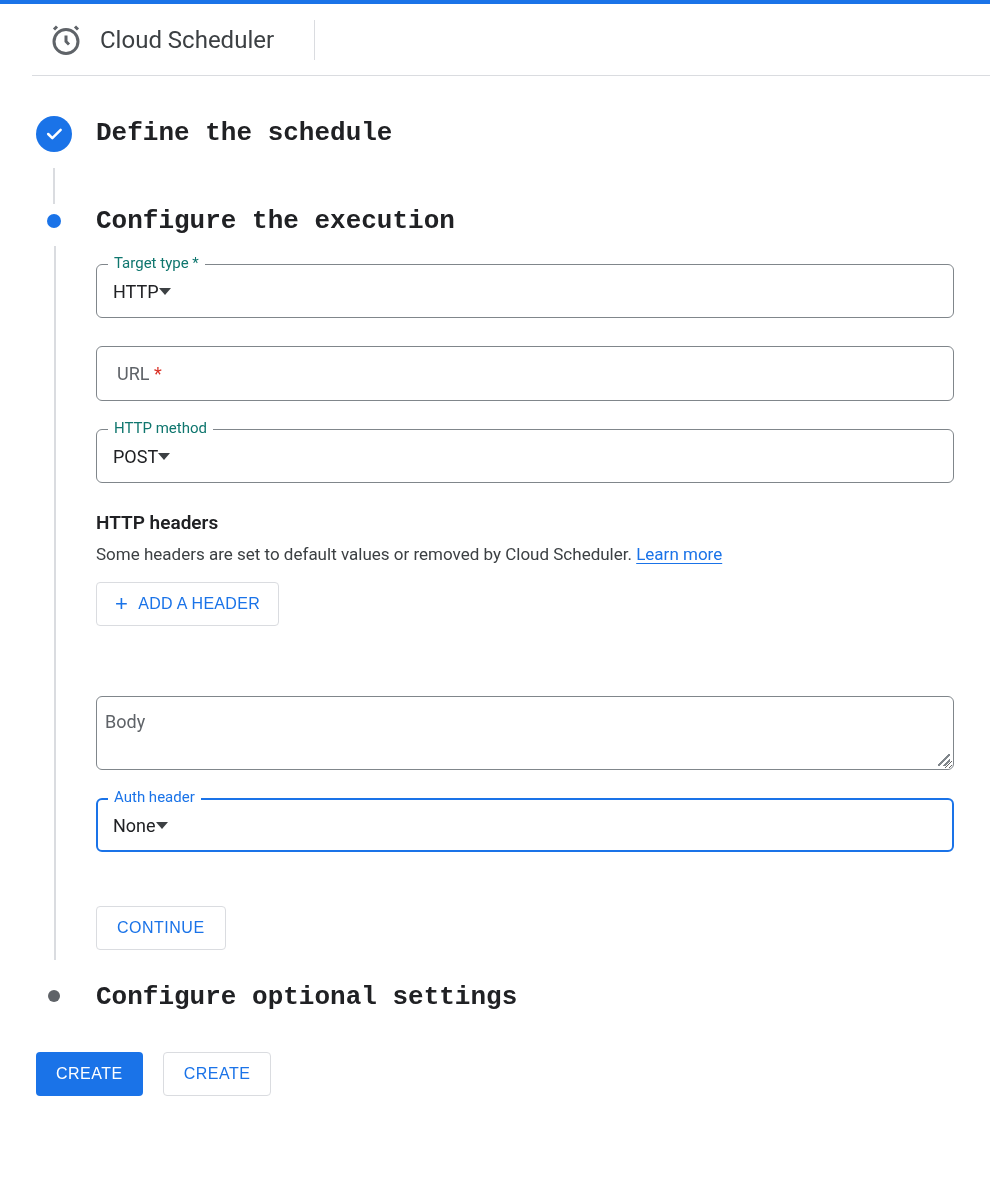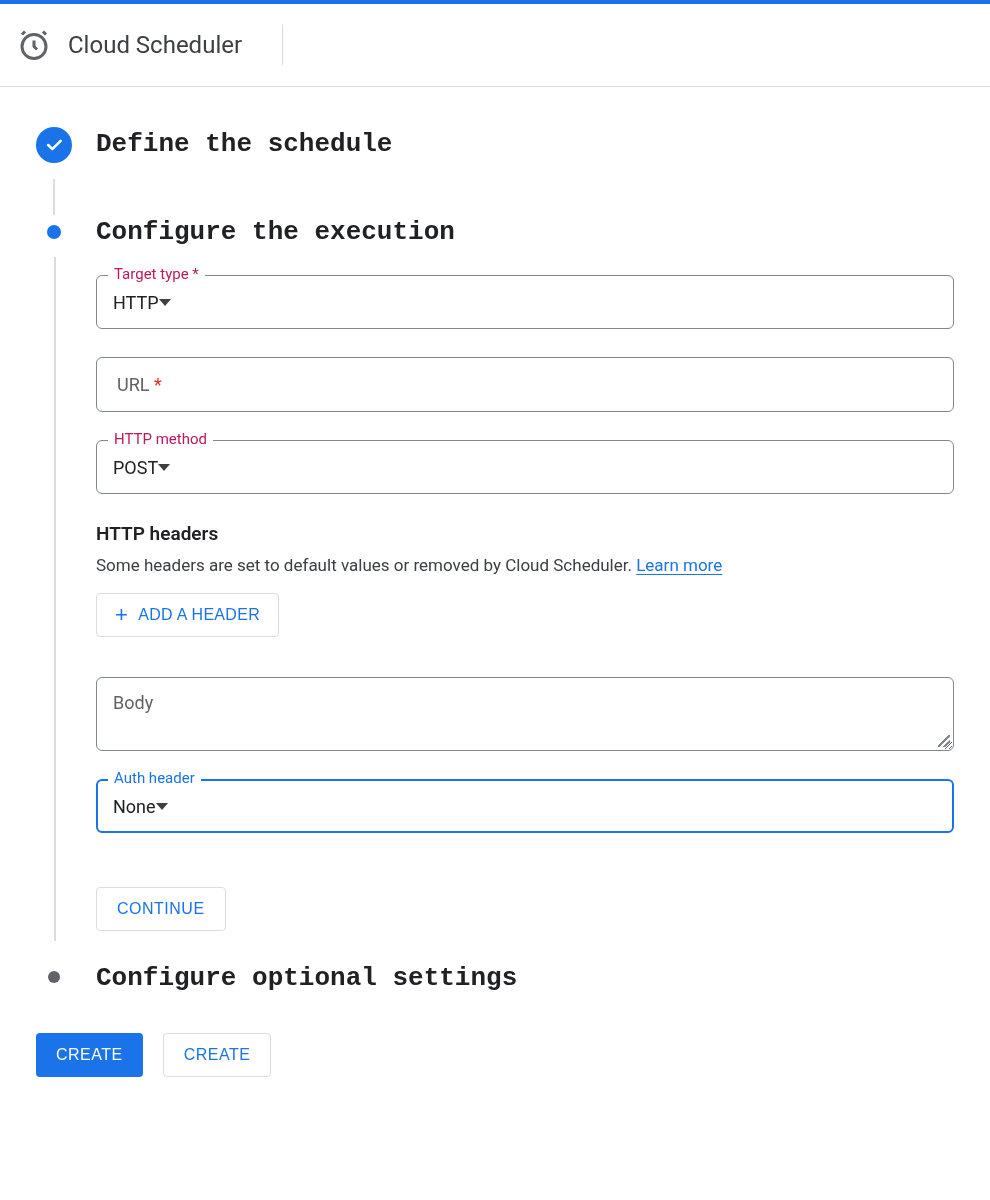--- a/index.html
+++ b/index.html
@@ -9,23 +9,24 @@
   width: 990px;
   color: #202124;
 }
 .top-bar {
   height: 4px;
   background: #1a73e8;
 }
 .header {
   display: flex;
   align-items: center;
-  height: 83px;
+  height: 72px;
   border-bottom: 1px solid #dadce0;
   padding: 0 16px;
+  margin-left: 32px;
 }
 .header-left {
   display: flex;
   align-items: center;
   gap: 16px;
   padding-right: 40px;
 }
 .product-icon {
   width: 36px;
   height: 36px;
@@ -158,21 +159,21 @@
   border: 2px solid #1a73e8;
   padding: 3px 15px;
 }
 .field-label {
   position: absolute;
   top: -10px;
   left: 12px;
   background: #fff;
   padding: 0 6px;
   font-size: 15px;
-  color: #be185d;
+  color: #0f766e;
 }
 .field-label.focused {
   color: #1a73e8;
 }
 .field-value {
   font-size: 18px;
   color: #202124;
 }
 .field-placeholder {
   font-size: 18px;
@@ -218,26 +219,27 @@
   margin-bottom: 40px;
 }
 .plus-icon {
   font-size: 22px;
   line-height: 1;
   font-weight: 400;
 }
 .textarea-field {
   border: 1px solid #80868b;
   border-radius: 6px;
-  padding: 14px 16px;
+  padding: 14px 8px;
   min-height: 74px;
   position: relative;
   resize: both;
   overflow: hidden;
   margin-bottom: 28px;
+  margin-top: 30px;
 }
 .textarea-field::after {
   content: '';
   position: absolute;
   right: 3px;
   bottom: 3px;
   width: 12px;
   height: 12px;
   background: linear-gradient(135deg, transparent 0%, transparent 45%, #80868b 45%, #80868b 55%, transparent 55%, transparent 70%, #80868b 70%, #80868b 80%, transparent 80%);
 }

